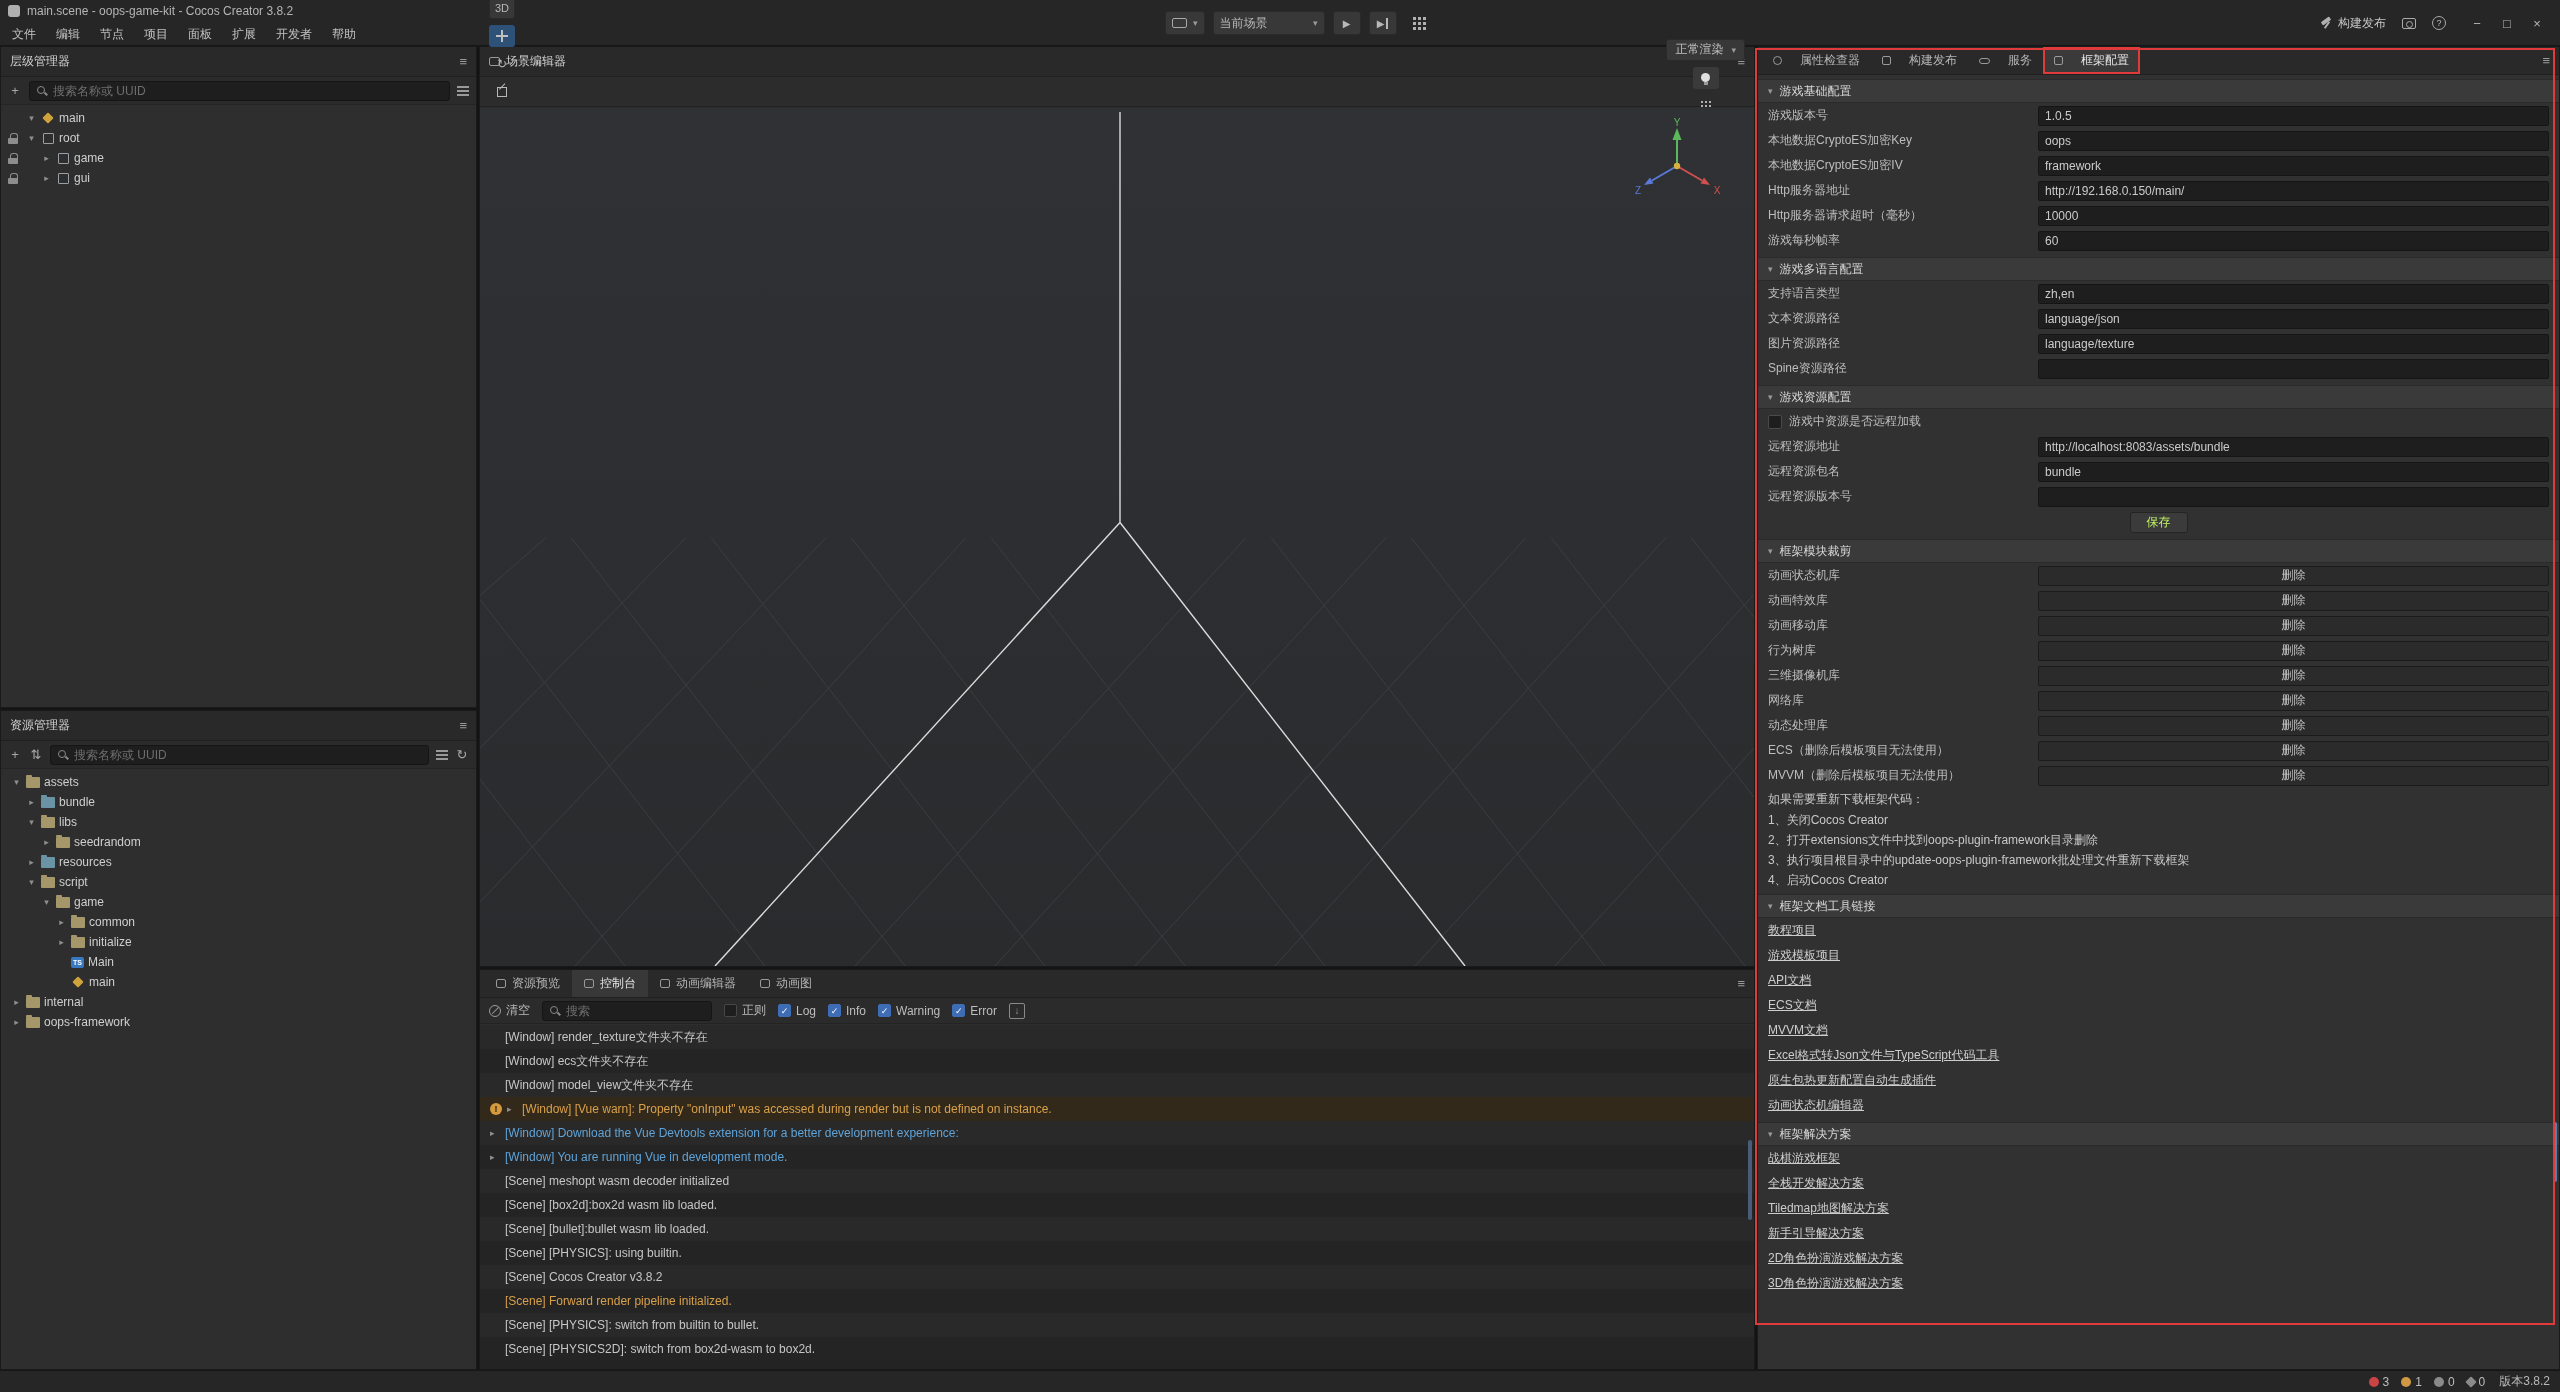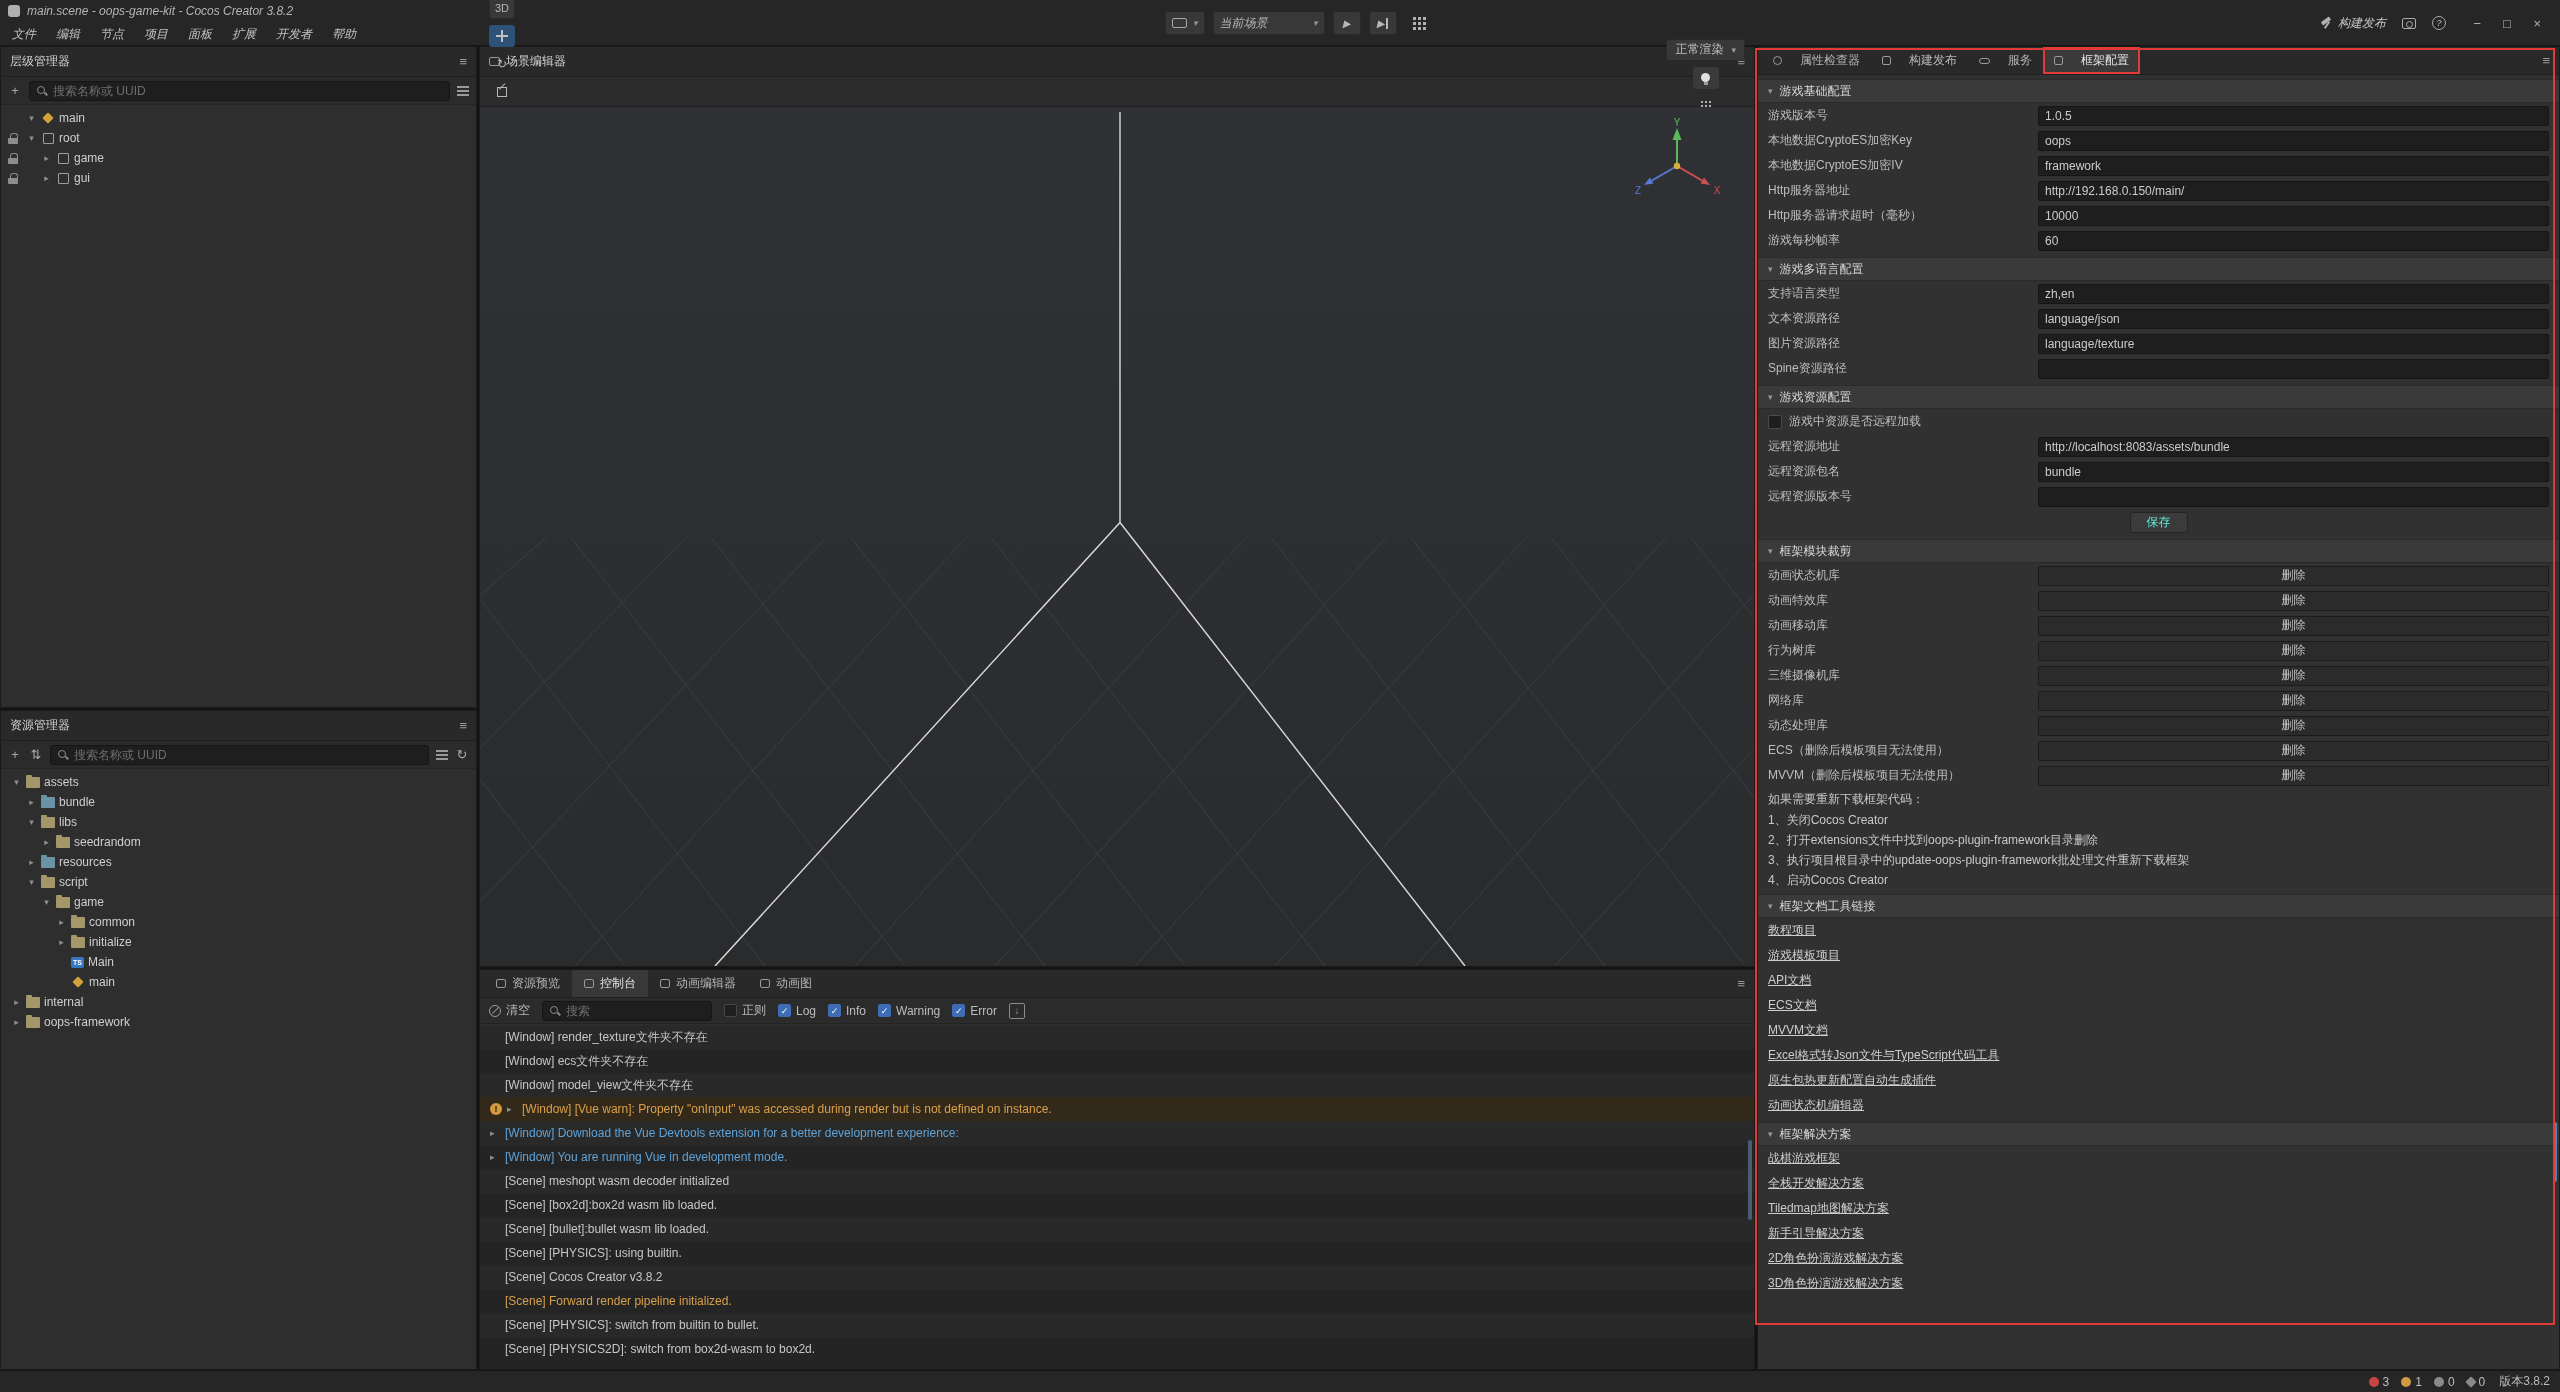--- a/index.html
+++ b/index.html
@@ -2,21 +2,21 @@
 <html><head>
 <meta charset="utf-8">
 <style>
   *{margin:0;padding:0;box-sizing:border-box;}
   html,body{width:2560px;height:1392px;overflow:hidden;}
   body{position:relative;background:#141414;font-family:"Liberation Sans",sans-serif;font-size:12px;color:#c8c8c8;}
   input{font-family:"Liberation Sans",sans-serif;font-size:12px;}
   ::placeholder{color:#6e6e6e;}
 
   
-  #titlebar{position:absolute;left:0;top:0;width:2560px;height:46px;background:#262626;border-bottom:1px solid #161616;font-style:italic;}
+  #titlebar{position:absolute;left:0;top:0;width:2560px;height:46px;background:#262626;border-bottom:1px solid #161616;}
   .title-row{display:flex;align-items:center;height:22px;padding-left:8px;gap:7px;}
   .app-logo{width:12px;height:12px;border-radius:3px;background:#c9c9c9;opacity:.85;}
   .title-text{color:#b5b5b5;}
   .menu-row{display:flex;height:24px;align-items:center;padding-left:2px;}
   .menu-item{padding:0 10px;color:#c2c2c2;cursor:default;}
   #center-toolbar{position:absolute;left:1165px;top:9px;height:28px;display:flex;align-items:center;gap:8px;}
   .tb-btn{height:24px;min-width:28px;background:#383838;border:1px solid #2a2a2a;border-radius:3px;display:flex;align-items:center;justify-content:center;gap:6px;color:#b8b8b8;padding:0 6px;}
   .tb-btn.ghost{background:transparent;border-color:transparent;}
   .scene-dd{width:112px;justify-content:space-between;}
   .caret{font-size:9px;color:#9a9a9a;}
@@ -147,21 +147,21 @@
   .ins-content{position:absolute;left:0;right:0;top:28px;bottom:0;overflow:hidden;}
   .isection-header{height:24px;margin-top:4px;background:#3a3a3a;border-top:1px solid #2a2a2a;border-bottom:1px solid #2a2a2a;display:flex;align-items:center;gap:7px;padding:0 10px;color:#d8d8d8;}
   .chev{font-size:9px;color:#9a9a9a;}
   .frow,.trow2{height:25px;display:flex;align-items:center;padding:0 10px;}
   .flabel{width:270px;flex:none;color:#bdbdbd;white-space:nowrap;}
   .finput{flex:1;height:20px;background:#1e1e1e;border:1px solid #151515;border-radius:2px;color:#cbcbcb;padding:0 6px;outline:none;}
   .crow{height:25px;display:flex;align-items:center;gap:7px;padding:0 10px;}
   .cbox2{width:14px;height:14px;background:#1e1e1e;border:1px solid #4a4a4a;border-radius:2px;}
   .clabel{color:#bdbdbd;}
   .save-row{height:26px;display:flex;align-items:center;justify-content:center;}
-  .save-btn{height:21px;min-width:58px;padding:0 14px;background:#3b3b3b;border:1px solid #242424;border-radius:3px;display:flex;align-items:center;justify-content:center;color:#5eead4;}
+  .save-btn{height:21px;min-width:58px;padding:0 14px;background:#3b3b3b;border:1px solid #242424;border-radius:3px;display:flex;align-items:center;justify-content:center;color:#bef264;}
   .tbtn{flex:1;height:20px;background:#2b2b2b;border:1px solid #1b1b1b;border-radius:2px;display:flex;align-items:center;justify-content:center;color:#c4c4c4;}
   .note-title{height:22px;display:flex;align-items:center;padding:0 10px;color:#c8c8c8;}
   .note-line{height:20px;display:flex;align-items:center;padding:0 10px;color:#c8c8c8;white-space:nowrap;}
   .link-row{height:25px;display:flex;align-items:center;padding:0 10px;}
   .ilink{color:#cdcdcd;text-decoration:underline;cursor:pointer;}
   .ins-scroll{position:absolute;right:2px;top:1075px;width:4px;height:60px;background:#5a7fae;border-radius:2px;}
   #annot-panel{position:absolute;left:1755px;top:48px;width:800px;height:1277px;border:2px solid #e13a3a;pointer-events:none;z-index:60;}
 
   
   #statusbar{position:absolute;left:0;top:1370px;width:2560px;height:22px;background:#262626;border-top:1px solid #161616;display:flex;align-items:center;justify-content:flex-end;padding:0 10px;gap:14px;}

